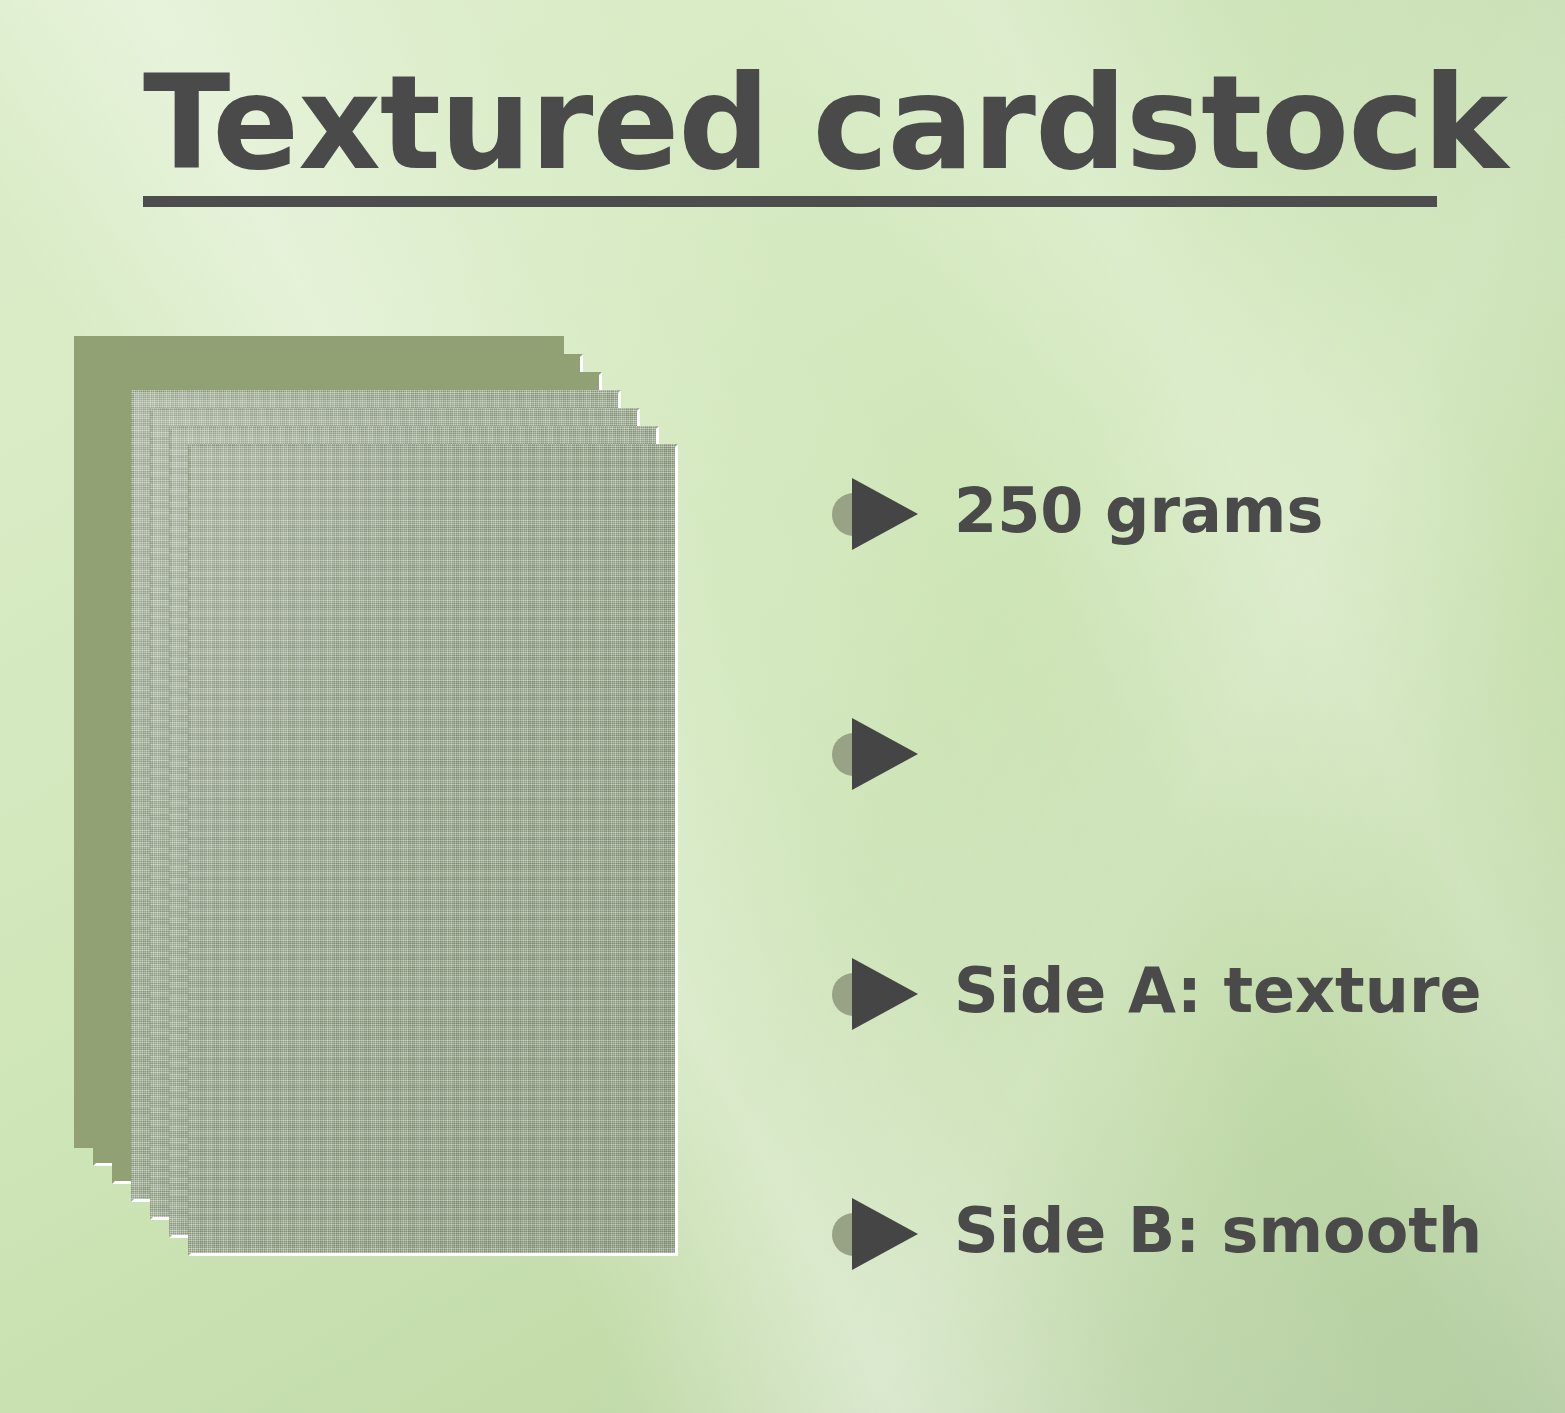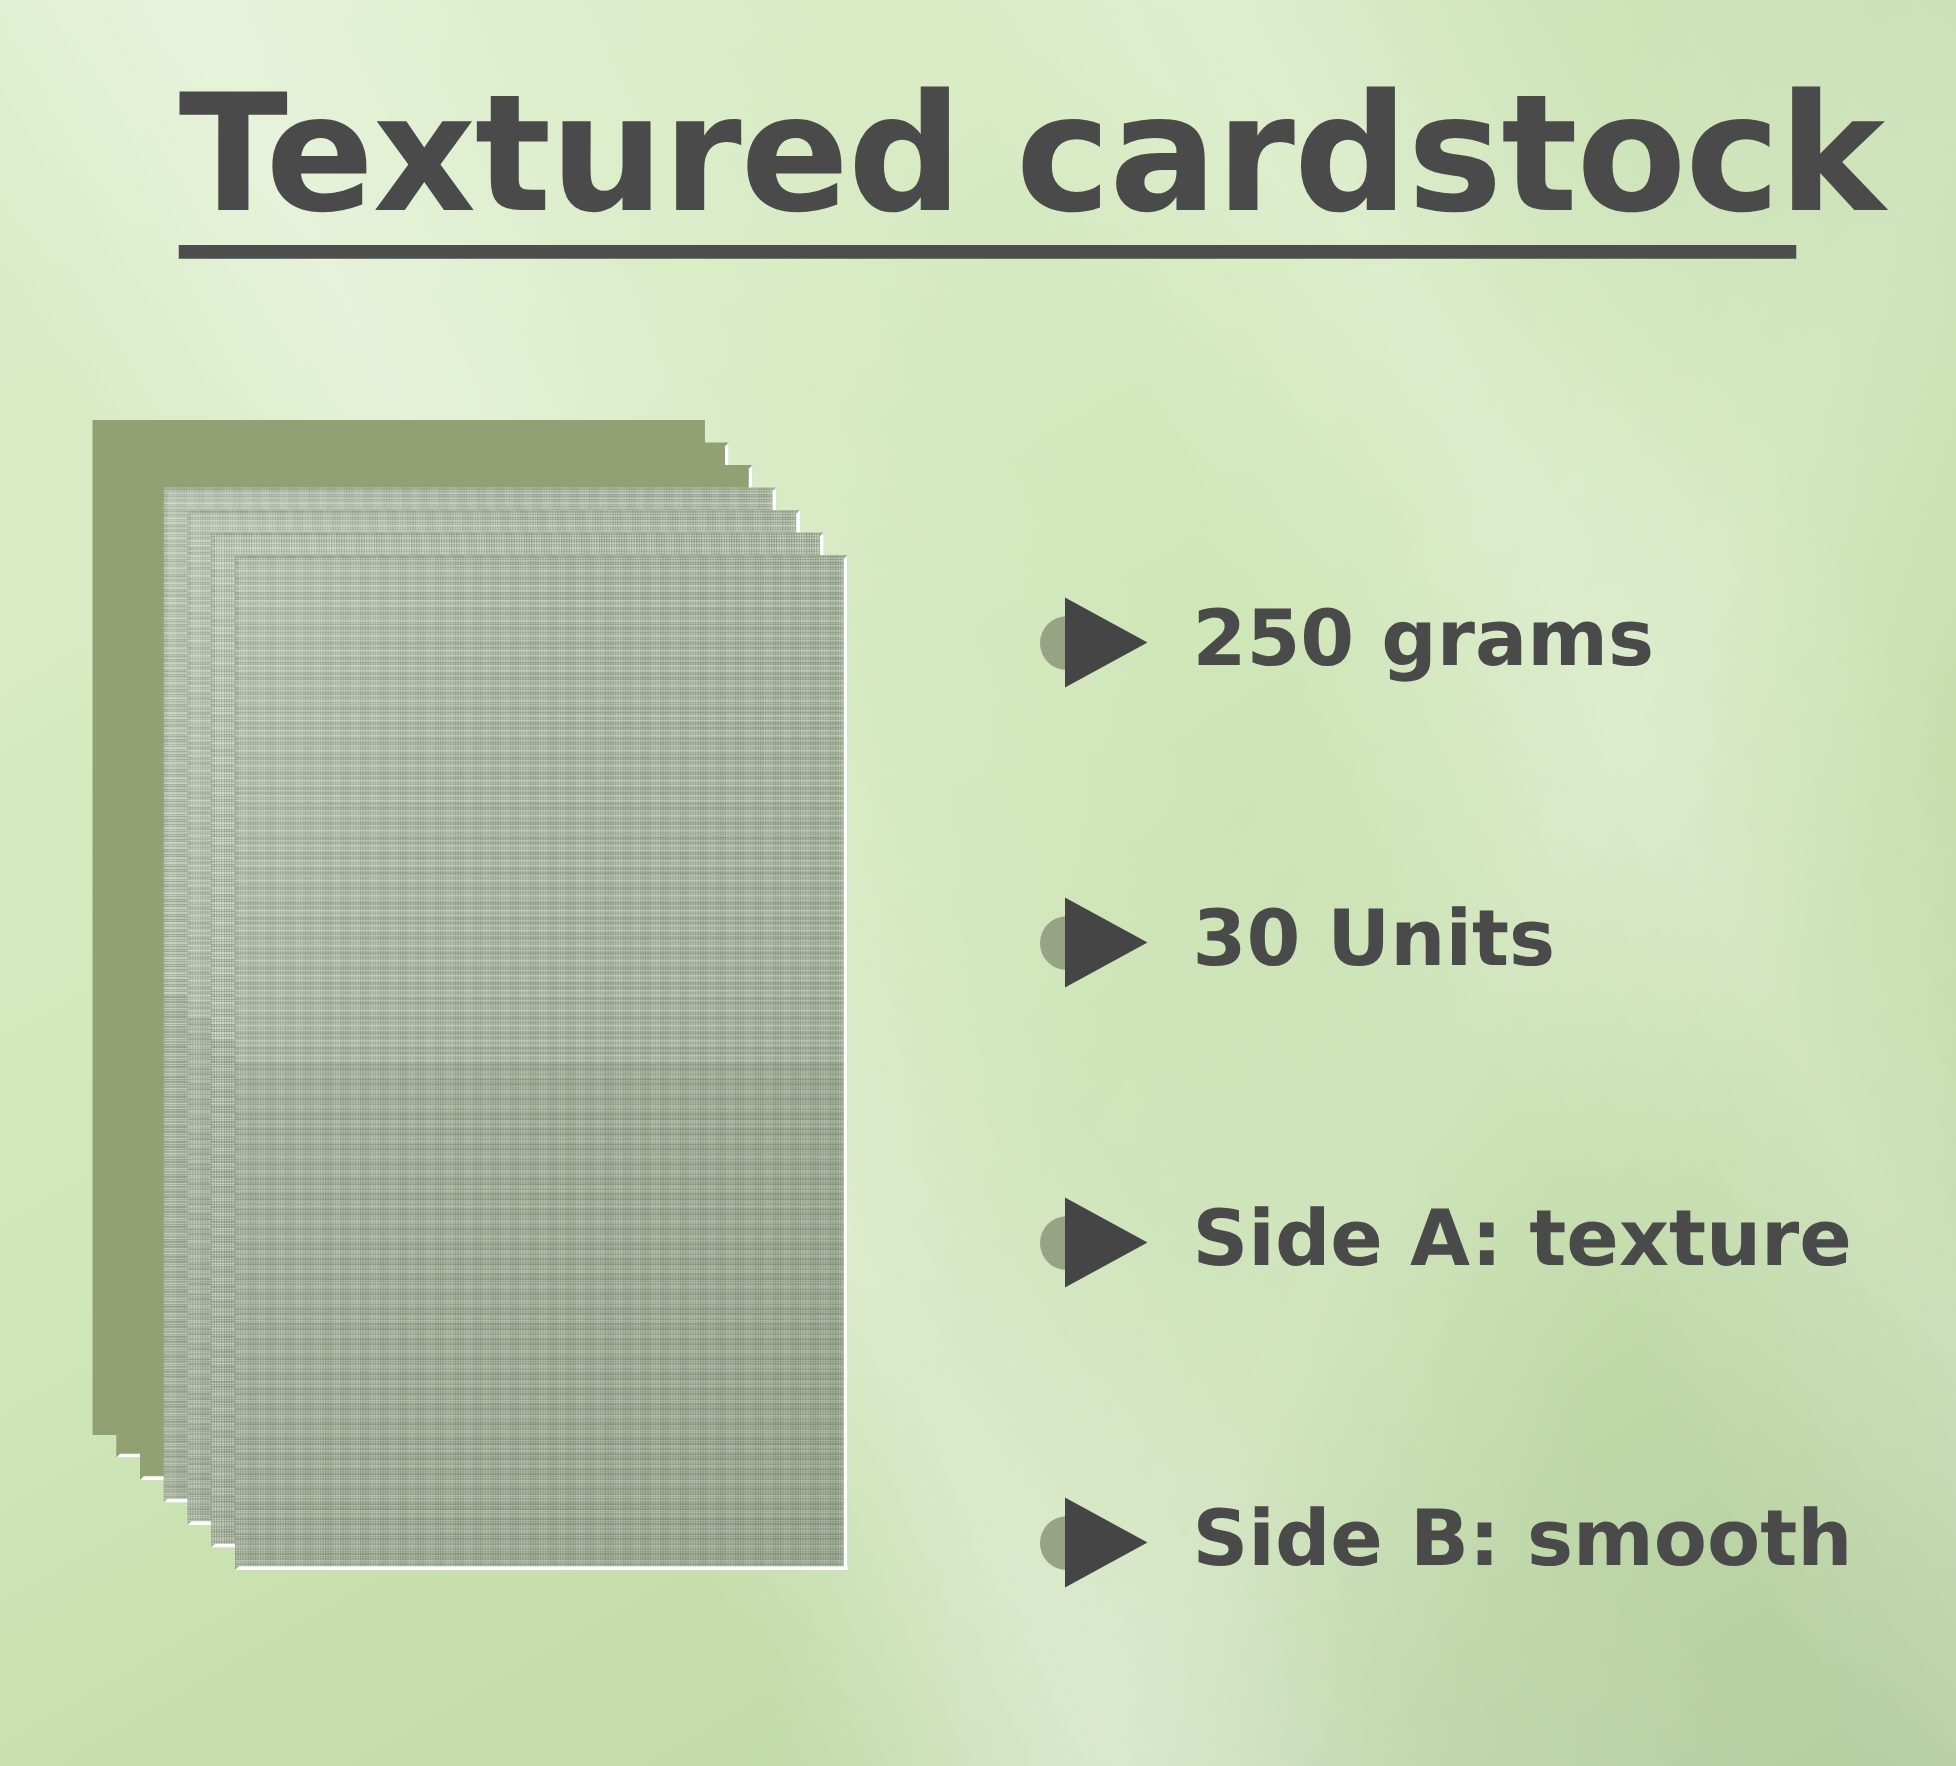--- a/index.html
+++ b/index.html
@@ -254,21 +254,20 @@
         <div class="arrow"></div>
       </div>
       <div class="feature-label">250 grams</div>
     </div>
 
     <div class="feature-row">
       <div class="bullet">
         <div class="dot"></div>
         <div class="arrow"></div>
       </div>
-      <div class="feature-label">30 Units</div>
     </div>
 
     <div class="feature-row">
       <div class="bullet">
         <div class="dot"></div>
         <div class="arrow"></div>
       </div>
       <div class="feature-label">Side A: texture</div>
     </div>
 

